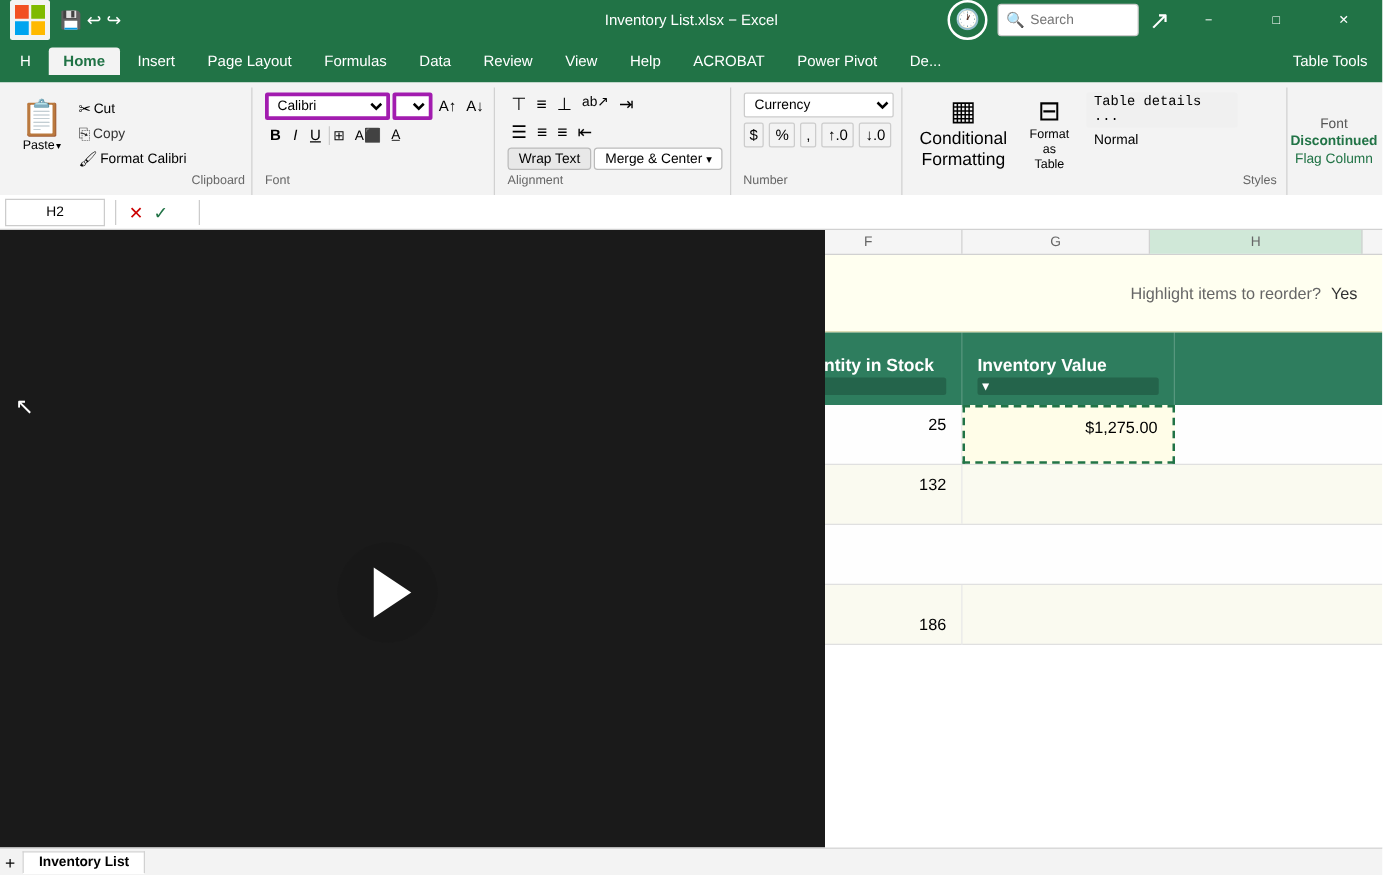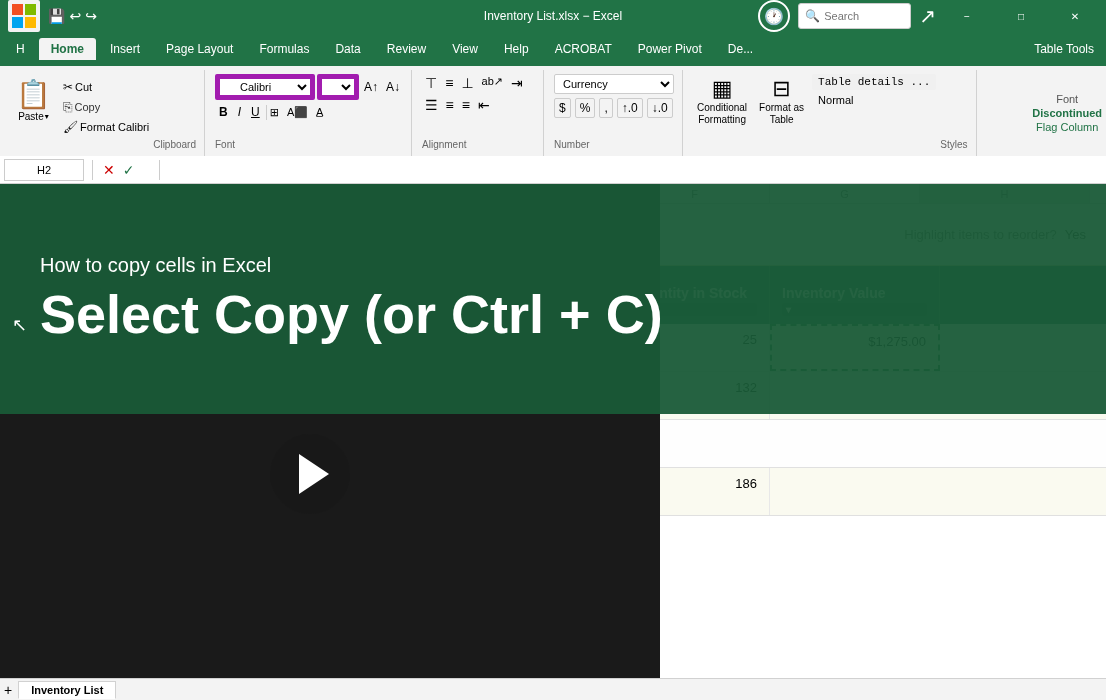--- a/index.html
+++ b/index.html
@@ -99,23 +99,23 @@
       display: flex;
       flex-direction: column;
       align-items: center;
       justify-content: center;
       cursor: pointer;
       padding: 4px;
       border-radius: 3px;
     }
     .small-btn { font-size: 11px; cursor: pointer; padding: 2px 4px; border-radius: 2px; white-space: nowrap; }
     .font-select {
-      border: 5px solid #a21caf;
+      border: 3px solid #a21caf;
       border-radius: 2px;
-      padding: 1px 16px;
+      padding: 1px 3px;
       font-size: 11px;
       background: white;
       cursor: pointer;
     }
     .font-btn { font-size: 12px; cursor: pointer; padding: 1px 4px; border-radius: 2px; }
     .font-btn.bold { font-weight: bold; }
     .font-btn.italic { font-style: italic; }
     .font-btn.underline { text-decoration: underline; }
     .align-btn { font-size: 14px; cursor: pointer; padding: 1px 3px; border-radius: 2px; }
 
@@ -391,20 +391,27 @@
         <span class="align-btn">⊥</span>
         <span class="align-btn" style="font-size:11px;">ab↗</span>
         <span class="align-btn">⇥</span>
       </div>
       <div style="display:flex;gap:2px;margin-bottom:4px;">
         <span class="align-btn">☰</span>
         <span class="align-btn">≡</span>
         <span class="align-btn">≡</span>
         <span class="align-btn">⇤</span>
       </div>
+      <div style="display:flex;gap:2px;">
+        <div class="wrap-text-btn">Wrap Text</div>
+        <div class="merge-btn">
+          <span>Merge &amp; Center</span>
+          <span style="font-size:9px;">▾</span>
+        </div>
+      </div>
       <div class="ribbon-group-label">Alignment</div>
     </div>
 
     <div class="ribbon-group" style="flex-direction:column;align-items:flex-start;min-width:120px;">
       <select class="currency-select">
         <option>Currency</option>
         <option>General</option>
         <option>Number</option>
         <option>Percentage</option>
       </select>
@@ -415,21 +422,21 @@
         <span style="font-size:12px;cursor:pointer;padding:2px 4px;border:1px solid #ccc;border-radius:2px;">↑.0</span>
         <span style="font-size:12px;cursor:pointer;padding:2px 4px;border:1px solid #ccc;border-radius:2px;">↓.0</span>
       </div>
       <div class="ribbon-group-label">Number</div>
     </div>
 
     <div class="ribbon-group" style="flex-direction:row;align-items:flex-start;gap:4px;">
       <div style="display:flex;flex-direction:column;align-items:center;">
         <div class="style-btn">
           <span class="style-btn-icon">▦</span>
-          <span style="font-size:10px;text-align:center;line-height:1.2;">Conditional<br>Formatting</span>
+          <span style="font-size:14px;text-align:center;line-height:1.2;">Conditional<br>Formatting</span>
         </div>
       </div>
       <div style="display:flex;flex-direction:column;align-items:center;">
         <div class="style-btn">
           <span class="style-btn-icon">⊟</span>
           <span style="font-size:10px;text-align:center;line-height:1.2;">Format as<br>Table</span>
         </div>
       </div>
       <div style="display:flex;flex-direction:column;gap:2px;">
         <div style="font-size:11px;cursor:pointer;padding:2px 6px;background:#f0f0f0;border-radius:2px;font-family:Liberation Mono, monospace;">Table details ...</div>
@@ -553,36 +560,30 @@
         <div style="width:170px;padding:8px 12px;font-size:13px;"></div>
       </div>
 
       <div style="display:flex;align-items:stretch;height:48px;border-bottom:1px solid #e0e0e0;background:#fafaf0;">
         <div style="width:30px;border-right:1px solid #d1d1d1;background:#f5f5f5;display:flex;align-items:center;justify-content:center;font-size:11px;color:#666;">6</div>
         <div style="width:20px;border-right:1px solid #d1d1d1;"></div>
         <div style="width:130px;padding:8px 12px;font-size:13px;border-right:1px solid #e8e8e8;">IN0004</div>
         <div style="width:180px;padding:8px 12px;font-size:13px;border-right:1px solid #e8e8e8;">Bookends</div>
         <div style="width:140px;padding:8px 12px;font-size:13px;border-right:1px solid #e8e8e8;">Desc 4</div>
         <div style="width:120px;padding:8px 12px;font-size:13px;text-align:right;border-right:1px solid #e8e8e8;">$10.00</div>
-        <div style="width:150px;padding:8px 12px;font-size:13px;text-align:right;border-right:1px solid #e8e8e8;">186</div>
+        <div style="width:150px;padding:24px 12px;font-size:13px;text-align:right;border-right:1px solid #e8e8e8;">186</div>
         <div style="width:170px;padding:8px 12px;font-size:13px;"></div>
       </div>
 
     </div>
 
     <div style="position:absolute;top:0;left:0;width:100%;height:100%;pointer-events:none;">
 
       <div style="position:absolute;top:0;left:0;width:660px;height:100%;background:#1a1a1a;"></div>
 
-      <div style="position:absolute;top:0;left:0;width:1106px;height:230px;background:rgba(25,90,55,0.95);display:flex;align-items:center;padding:20px 40px;">
-        <div>
-          <div style="color:white;font-size:20px;font-weight:400;margin-bottom:8px;">How to copy cells in Excel</div>
-          <div style="color:white;font-size:54px;font-weight:700;line-height:1.1;">Select Copy (or Ctrl + C)</div>
-        </div>
-      </div>
 
       <div style="position:absolute;top:290px;left:310px;transform:translate(-50%,-50%);pointer-events:none;">
         <div style="width:80px;height:80px;background:rgba(25,25,25,0.85);border-radius:50%;display:flex;align-items:center;justify-content:center;">
           <div style="width:0;height:0;border-top:20px solid transparent;border-bottom:20px solid transparent;border-left:30px solid white;margin-left:8px;"></div>
         </div>
       </div>
 
       <div style="position:absolute;top:130px;left:12px;font-size:18px;color:white;pointer-events:none;">↖</div>
 
     </div>

